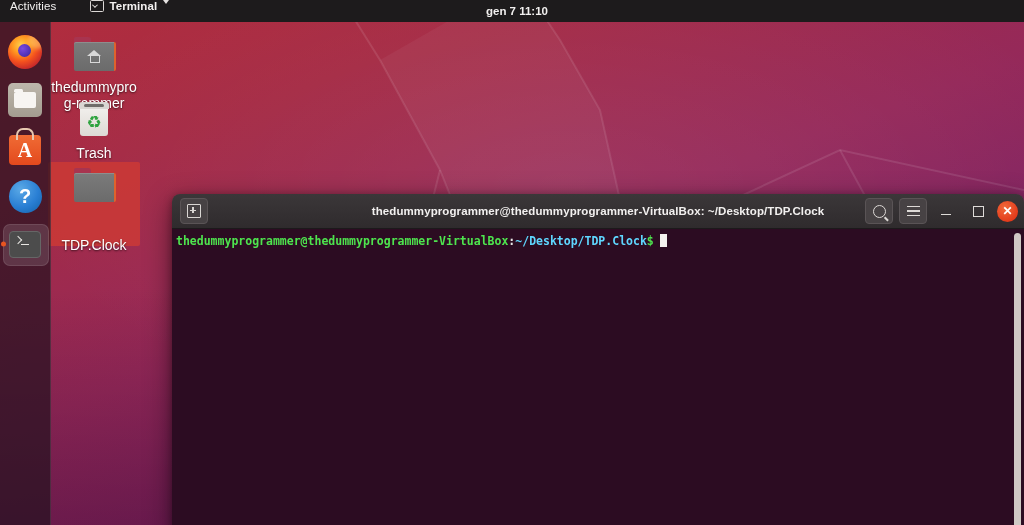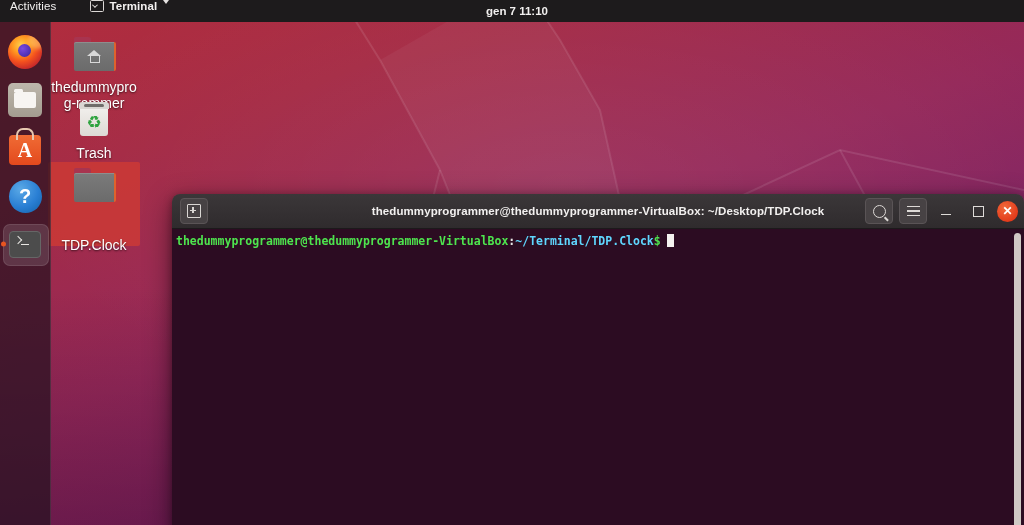--- a/index.html
+++ b/index.html
@@ -627,21 +627,21 @@
             <span class="max-sq"></span>
           </div>
         <div id="close-button">
           <span>✕</span>
         </div>
       </div>
     </div>
 
     <div id="terminal-body">
       <div id="prompt-line">
-        <span class="seg-user">thedummyprogrammer@thedummyprogrammer-VirtualBox</span><span class="seg-colon">:</span><span class="seg-path">~/Terminal/TDP.Clock</span><span class="seg-dollar">$</span><span id="cursor"></span>
+        <span class="seg-user">thedummyprogrammer@thedummyprogrammer-VirtualBox</span><span class="seg-colon">:</span><span class="seg-path">~/Desktop/TDP.Clock</span><span class="seg-dollar">$</span><span id="cursor"></span>
       </div>
       <div id="term-scrollbar"></div>
     </div>
   </div>
 
   <div id="topbar">
     <div class="topbar-item" id="activities-button">
       <span>Activities</span>
     </div>
     <div class="topbar-item" id="app-menu">

